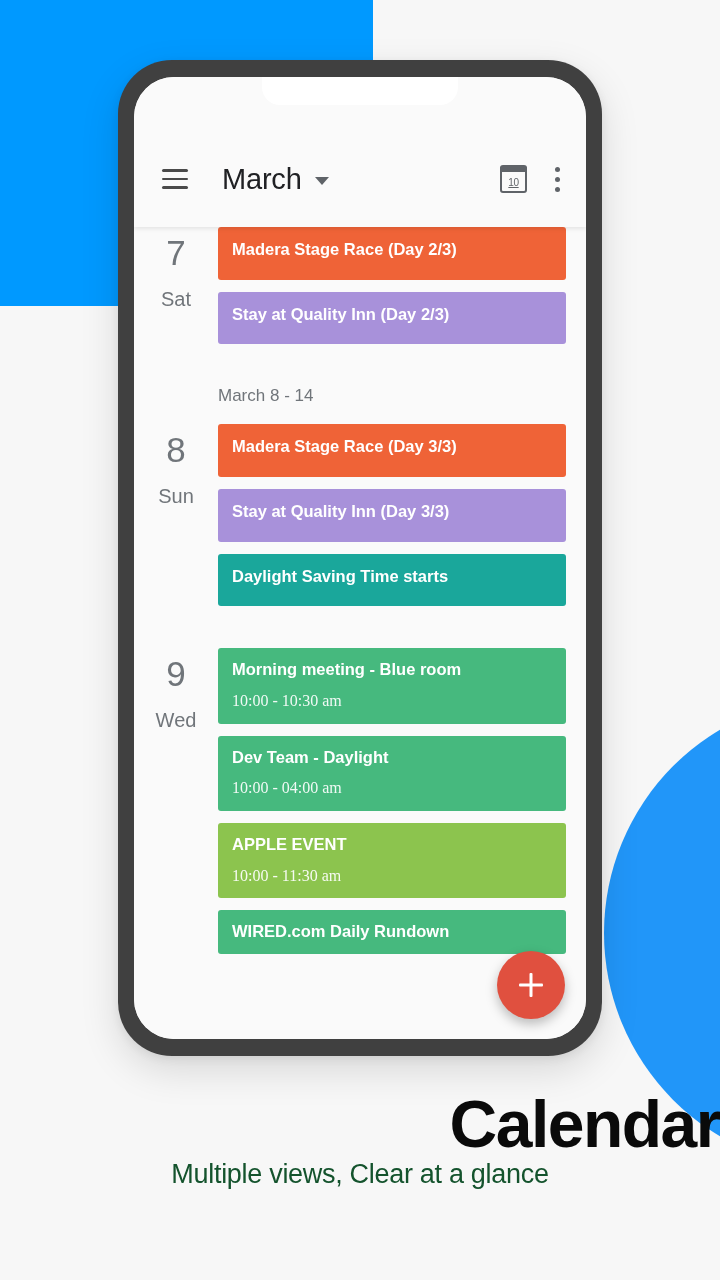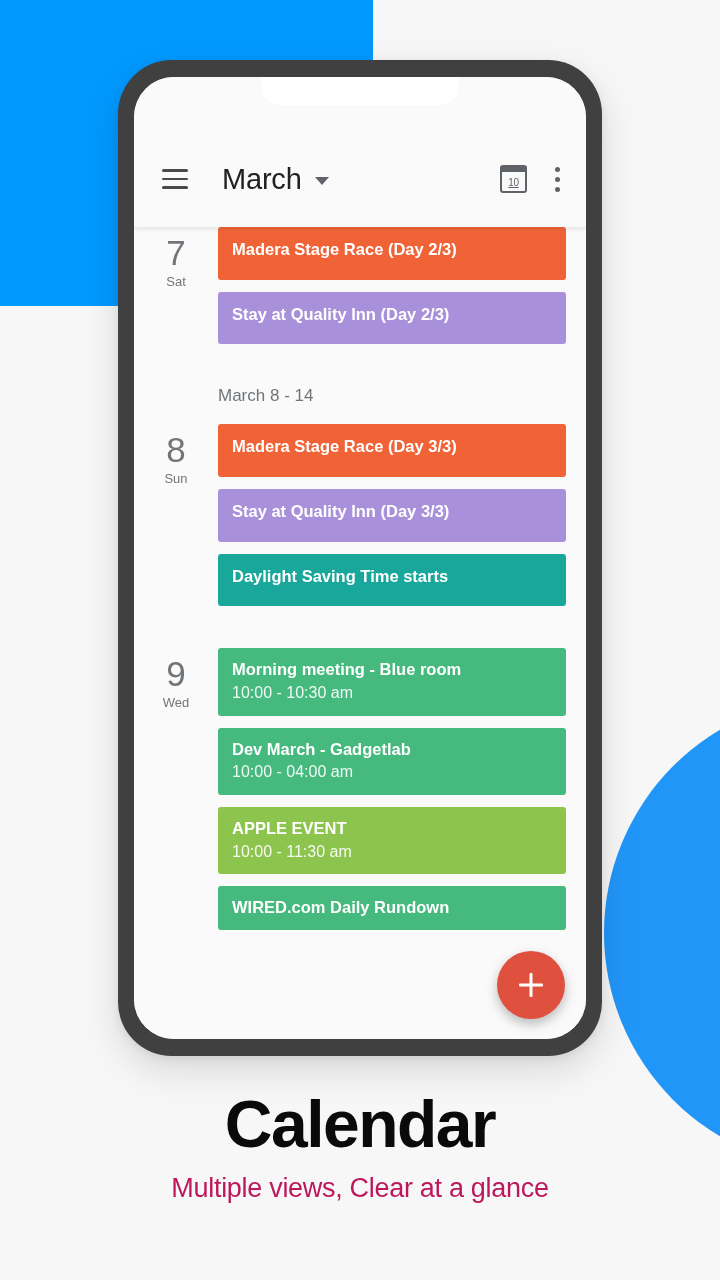--- a/index.html
+++ b/index.html
@@ -211,23 +211,23 @@
     padding-top: 8px;
     text-align: center;
   }
   .day-num {
     font-size: 35px;
     color: #70757a;
     line-height: 1.05;
     font-weight: 300;
   }
   .day-dow {
-    font-size: 13px;
+    font-size: 20px;
     color: #70757a;
-    margin-top: 2px;
+    margin-top: 16px;
   }
   .events-col {
     flex: 1 1 auto;
     min-width: 0;
   }
   .event {
     border-radius: 3px;
     padding: 11px 6px 12px 14px;
     margin-bottom: 12px;
     color: #ffffff;
@@ -235,23 +235,24 @@
   }
   .event-title {
     font-size: 16.5px;
     font-weight: bold;
     line-height: 1.25;
     white-space: nowrap;
   }
   .event-time {
     font-size: 16px;
     line-height: 1.3;
-    margin-top: 3px;
+    margin-top: 11px;
     color: rgba(255,255,255,0.92);
     white-space: nowrap;
+    font-family: Liberation Serif, serif;
   }
   .event.allday {
     padding: 12px 14px 20px 14px;
   }
 
   .week-label {
     font-size: 17px;
     color: #70757a;
     padding: 30px 0 18px 84px;
   }
@@ -294,25 +295,25 @@
     right: 0;
     top: 1090px;
     text-align: center;
   }
   .caption-title {
     font-size: 66px;
     font-weight: bold;
     color: #0a0a0a;
     letter-spacing: -1.5px;
     line-height: 1.05;
+    text-align: right;
   }
   .caption-sub {
     font-size: 27px;
-    color: #be185d;
-    margin-top: 14px;
+    color: #14532d;
     letter-spacing: -0.3px;
   }
 </style>
 </head>
 <body>
 
 <div id="stage">
 
   <div class="deco-square"></div>
   <div class="deco-circle"></div>
@@ -391,21 +392,21 @@
           <div class="day-col">
             <div class="day-num">9</div>
             <div class="day-dow">Wed</div>
           </div>
           <div class="events-col">
             <div class="event" style="background:#46b97e">
               <div class="event-title">Morning meeting - Blue room</div>
               <div class="event-time">10:00 - 10:30 am</div>
             </div>
             <div class="event" style="background:#46b97e">
-              <div class="event-title">Dev March - Gadgetlab</div>
+              <div class="event-title">Dev Team - Daylight</div>
               <div class="event-time">10:00 - 04:00 am</div>
             </div>
             <div class="event" style="background:#8cc44e">
               <div class="event-title">APPLE EVENT</div>
               <div class="event-time">10:00 - 11:30 am</div>
             </div>
             <div class="event" style="background:#46b97e">
               <div class="event-title">WIRED.com Daily Rundown</div>
             </div>
           </div>

